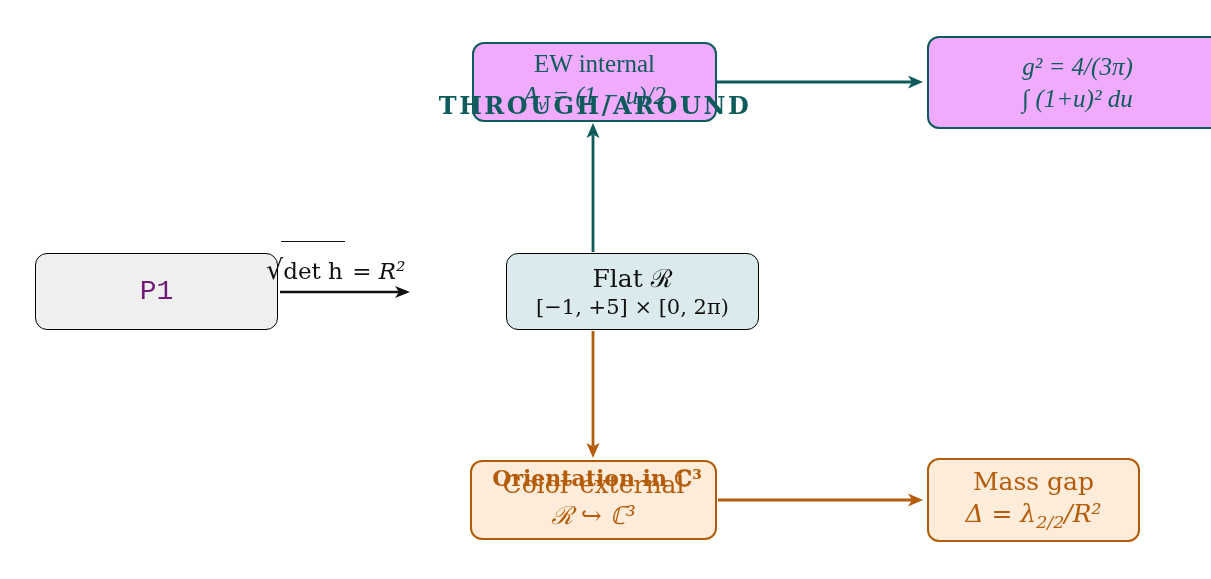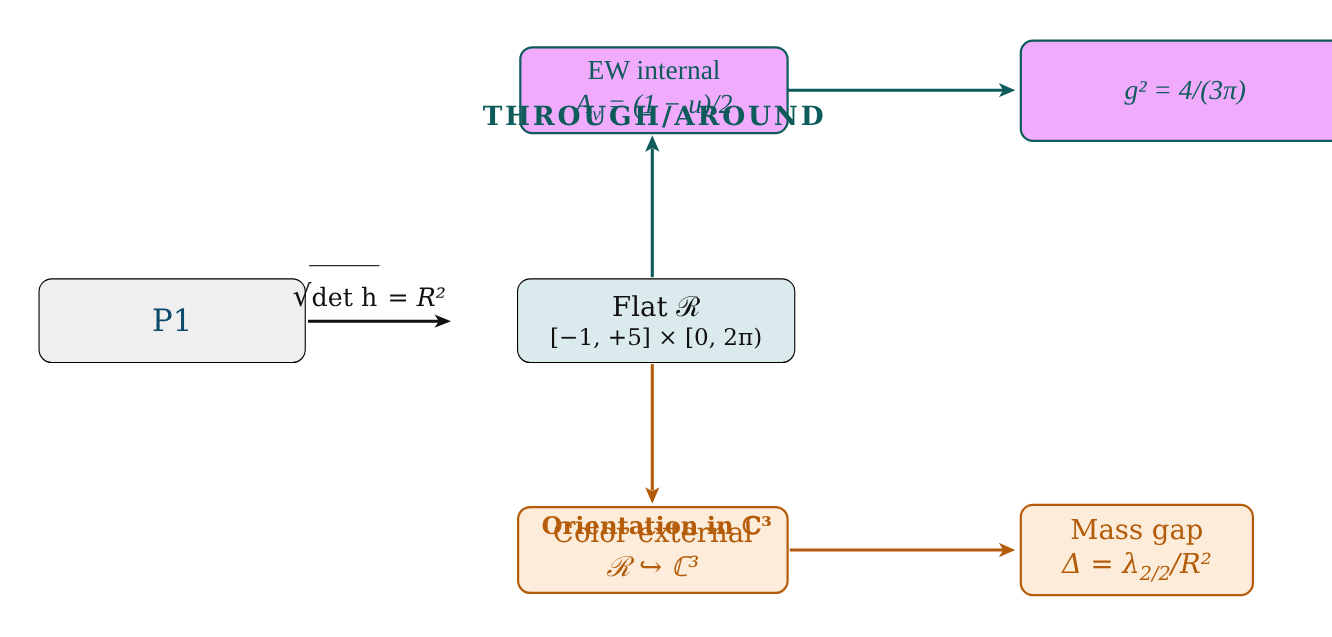--- a/index.html
+++ b/index.html
@@ -25,34 +25,34 @@
     flex-direction: column;
     align-items: center;
     justify-content: center;
     text-align: center;
     z-index: 2;
     line-height: 1.25;
   }
   
   .node.gray  { background: #efefef; border: 1.6px solid #000000; }
   
-  .node.cyan  { background: #dbeaed; border: 1.6px solid #000000; }
+  .node.cyan  { background: #dbeaed; border: 1.6px solid #000000; margin-left: 36px; }
   
   .node.teal  { background: #f0abfc; border: 2.6px solid #0d5b5b; color: #0d5b5b; font-family: Liberation Serif, serif; }
   
   .node.orange{ background: #fcecd9; border: 2.6px solid #b45c0a; color: #b45c0a; }
 
   #p1-box    { left: 35px;  top: 253px; width: 243px; height: 77px; }
   #flat-box  { left: 470px; top: 253px; width: 253px; height: 77px; }
   #ew-box    { left: 472px; top: 42px;  width: 245px; height: 80px; }
   #g2-box    { left: 927px; top: 36px;  width: 301px; height: 93px; }
   #color-box { left: 470px; top: 460px; width: 247px; height: 80px; }
   #mass-box  { left: 927px; top: 458px; width: 213px; height: 84px; }
 
-  .title-lg  { font-size: 28px; color: #0c4a6e; }
+  .title-lg  { font-size: 28px; color: #701a75; font-family: Liberation Mono, monospace; }
   .title     { font-size: 25px; }
   .formula   { font-size: 25px; }
   .math      { font-style: italic; }
   .math sub, .math sup { font-style: italic; font-size: 70%; }
   .teal .title, .teal .formula { color: #0d5b5b; }
   .orange .title, .orange .formula { color: #b45c0a; }
   .cyan .title { color: #111111; }
   .cyan .formula { color: #111111; font-size: 21px; }
 
   
@@ -127,20 +127,21 @@
     <div class="formula">[−1, +5] × [0, 2π)</div>
   </div>
 
   <div id="ew-box" class="node teal">
     <div class="title">EW internal</div>
     <div class="formula math"><span>A</span><sub>v</sub><span> = (1 − u)/2</span></div>
   </div>
 
   <div id="g2-box" class="node teal">
     <div class="title math">g² = 4/(3π)</div>
+    <div class="formula math">∫ (1+u)² du</div>
   </div>
 
   <div id="color-box" class="node orange">
     <div class="title">Color external</div>
     <div class="formula math">ℛ ↪ ℂ³</div>
   </div>
 
   <div id="mass-box" class="node orange">
     <div class="title">Mass gap</div>
     <div class="formula math"><span>Δ = λ</span><sub>2/2</sub><span>/R²</span></div>

